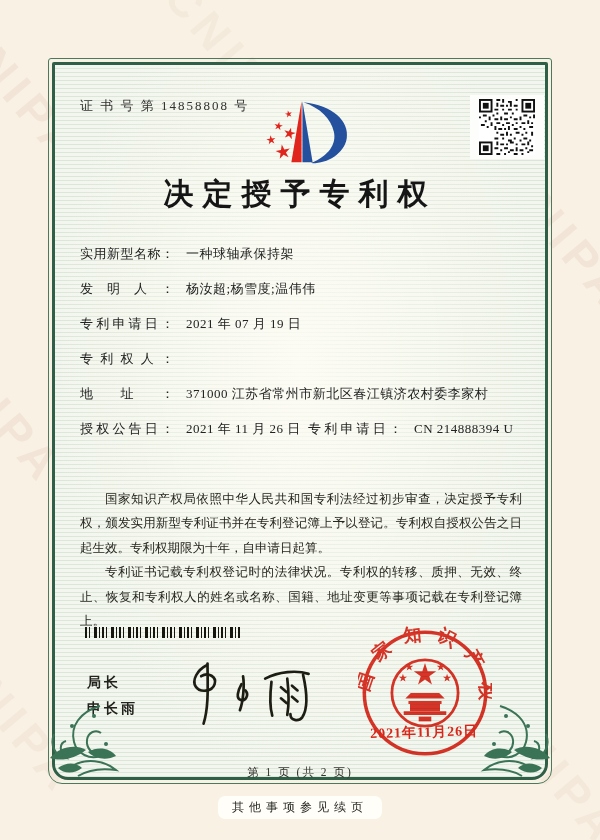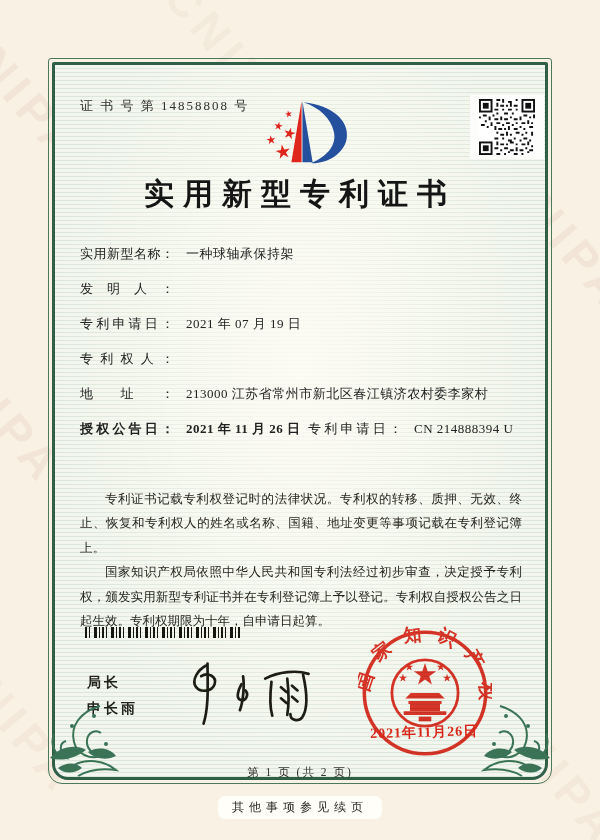--- a/index.html
+++ b/index.html
@@ -31,21 +31,21 @@
   .qr-patch{position:absolute;left:470px;top:95px;width:74px;height:64px;background:#fdfdfb;}
   .qr{position:absolute;left:479px;top:99px;width:56px;height:56px;}
   .title{
     position:absolute;left:0;top:174px;width:100%;text-align:center;margin:0;
     font-size:30px;font-weight:bold;letter-spacing:9px;color:#151515;
   }
   .fields{position:absolute;left:80px;top:236px;width:460px;font-size:13px;}
   .f-row{height:35px;display:flex;align-items:center;}
   .f-label{display:inline-block;width:94px;text-align:justify;text-align-last:justify;flex:0 0 94px;color:#222;}
   .f-value{margin-left:12px;letter-spacing:.5px;color:#222;white-space:nowrap;}
-  .grant-left{display:flex;align-items:center;width:228px;flex:0 0 228px;font-weight:bold;}
+  .grant-left{display:flex;align-items:center;width:228px;flex:0 0 228px;}
   .paras{position:absolute;left:80px;top:487px;width:442px;font-size:12.5px;line-height:1.95;color:#26261f;text-align:justify;}
   .paras p{margin:0;text-indent:2em;}
   .barcode{
     position:absolute;left:85px;top:627px;width:155px;height:11px;
     background:repeating-linear-gradient(90deg,#16160f 0 2px,transparent 2px 4px,#16160f 4px 5px,transparent 5px 9px,#16160f 9px 12px,transparent 12px 14px,#16160f 14px 15px,transparent 15px 17px);
   }
   .sig-title,.sig-name{
     position:absolute;left:87px;font-family:"Liberation Sans","DejaVu Sans",sans-serif;
     font-weight:bold;font-size:14px;letter-spacing:3px;color:#23231e;
   }
@@ -109,54 +109,55 @@
       <path d="M22,0h7v7h-7z"></path>
         <rect x="23" y="1" width="5" height="5" fill="#fff"></rect>
         <rect x="24" y="2" width="3" height="3"></rect>
       <path d="M0,22h7v7h-7z"></path>
         <rect x="1" y="23" width="5" height="5" fill="#fff"></rect>
         <rect x="2" y="24" width="3" height="3"></rect>
       <path d="M9,0h2v1h-2z M12,0h1v2h-1z M15,1h2v1h-2z M19,0h1v1h-1z M9,2h1v2h-1z M11,3h2v1h-2z M14,3h1v1h-1z M16,2h1v2h-1z M18,3h2v1h-2z M8,5h2v1h-2z M12,5h1v1h-1z M15,5h2v1h-2z M19,5h1v1h-1z M9,7h1v1h-1z M13,7h2v1h-2z M17,7h1v1h-1z M0,9h1v1h-1z M2,8h2v1h-2z M5,9h1v2h-1z M7,8h1v1h-1z M3,11h1v1h-1z M1,13h2v1h-2z M4,14h1v1h-1z M6,12h1v2h-1z M8,10h2v1h-2z M11,9h1v2h-1z M13,10h2v1h-2z M16,9h1v1h-1z M18,10h2v1h-2z M21,9h1v2h-1z M23,8h2v1h-2z M26,9h1v1h-1z M28,8h1v2h-1z M9,12h2v1h-2z M12,13h1v1h-1z M14,12h2v1h-2z M17,13h1v1h-1z M19,12h1v1h-1z M22,12h2v1h-2z M25,11h1v2h-1z M27,12h1v1h-1z M8,14h1v2h-1z M10,15h2v1h-2z M13,15h1v1h-1z M15,14h1v2h-1z M18,15h2v1h-2z M21,14h1v1h-1z M23,15h1v1h-1z M26,14h2v1h-2z M9,17h1v1h-1z M11,18h2v1h-2z M14,17h1v2h-1z M16,18h1v1h-1z M19,17h2v1h-2z M22,18h1v1h-1z M24,17h1v1h-1z M27,17h1v2h-1z M8,20h2v1h-2z M12,20h1v1h-1z M15,21h2v1h-2z M18,20h1v1h-1z M21,21h1v1h-1z M23,20h2v1h-2z M26,21h1v1h-1z M9,22h1v2h-1z M11,23h2v1h-2z M14,23h1v1h-1z M16,22h2v1h-2z M19,23h1v1h-1z M22,23h2v1h-2z M25,22h1v2h-1z M27,24h1v1h-1z M8,25h2v1h-2z M11,26h1v1h-1z M13,25h2v1h-2z M16,26h2v1h-2z M19,25h1v2h-1z M21,26h2v1h-2z M24,25h1v1h-1z M26,26h2v1h-2z M9,28h2v1h-2z M13,28h1v1h-1z M15,27h1v1h-1z M18,28h2v1h-2z M22,28h1v1h-1z M25,27h1v1h-1z"></path>
     </g>
   </svg>
 
-  <h1 class="title">实用新型专利证书</h1>
+  <h1 class="title">决定授予专利权</h1>
 
   <div class="fields">
     <div class="f-row">
       <span class="f-label">实用新型名称：</span>
       <span class="f-value">一种球轴承保持架</span>
     </div>
     <div class="f-row">
       <span class="f-label">发明人：</span>
+      <span class="f-value">杨汝超;杨雪度;温伟伟</span>
     </div>
     <div class="f-row">
       <span class="f-label">专利申请日：</span>
       <span class="f-value">2021 年 07 月 19 日</span>
     </div>
     <div class="f-row">
       <span class="f-label">专利权人：</span>
     </div>
     <div class="f-row">
       <span class="f-label">地址：</span>
-      <span class="f-value">213000 江苏省常州市新北区春江镇济农村委李家村</span>
+      <span class="f-value">371000 江苏省常州市新北区春江镇济农村委李家村</span>
     </div>
     <div class="f-row">
       <span class="grant-left">
         <span class="f-label">授权公告日：</span>
         <span class="f-value">2021 年 11 月 26 日</span>
       </span>
       <span class="f-label">专利申请日：</span>
       <span class="f-value">CN 214888394 U</span>
     </div>
   </div>
 
   <div class="paras">
+    <p>国家知识产权局依照中华人民共和国专利法经过初步审查，决定授予专利权，颁发实用新型专利证书并在专利登记簿上予以登记。专利权自授权公告之日起生效。专利权期限为十年，自申请日起算。</p>
     <p>专利证书记载专利权登记时的法律状况。专利权的转移、质押、无效、终止、恢复和专利权人的姓名或名称、国籍、地址变更等事项记载在专利登记簿上。</p>
-    <p>国家知识产权局依照中华人民共和国专利法经过初步审查，决定授予专利权，颁发实用新型专利证书并在专利登记簿上予以登记。专利权自授权公告之日起生效。专利权期限为十年，自申请日起算。</p>
   </div>
 
   <div class="barcode"></div>
 
   <span class="sig-title">局长</span>
   <span class="sig-name">申长雨</span>
 
   <svg class="sig-hand" viewBox="0 0 190 85" aria-hidden="true">
     <g fill="none" stroke="#1d1d14" stroke-width="3.4" stroke-linecap="round">
       <path d="M44,6 C32,12 25,25 30,33 C35,41 51,40 54,30 C57,21 46,14 37,20"></path>

